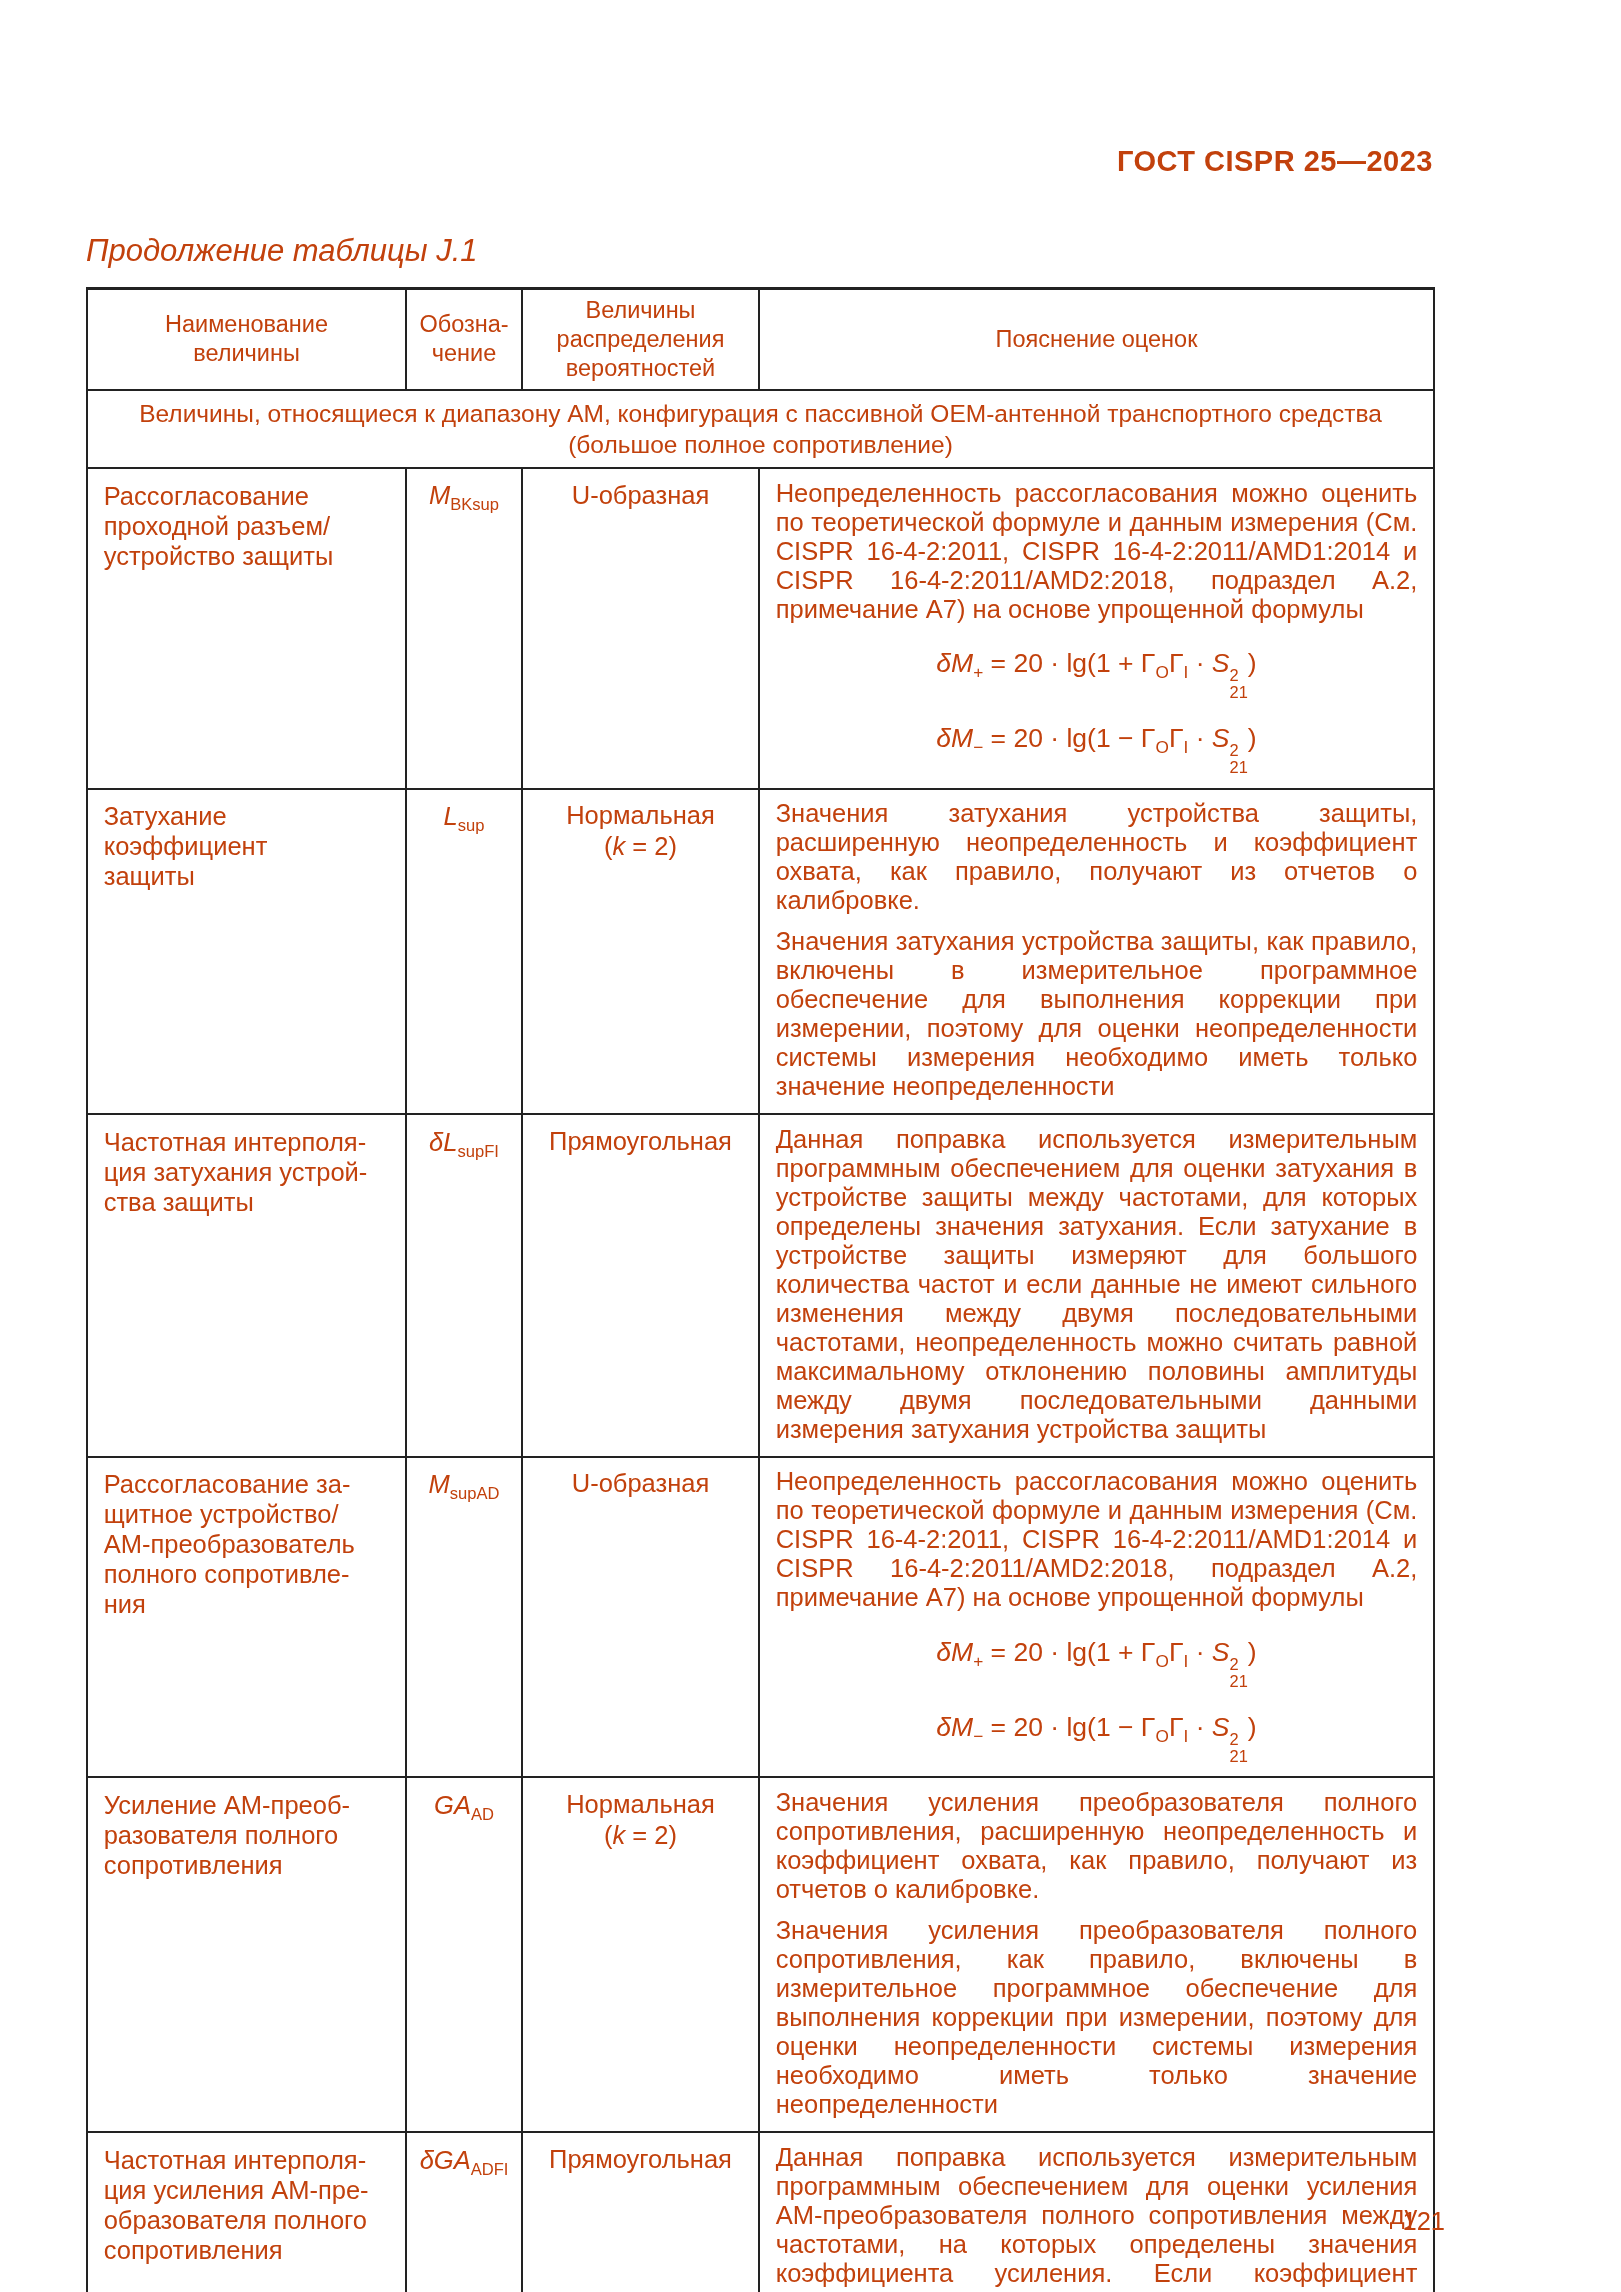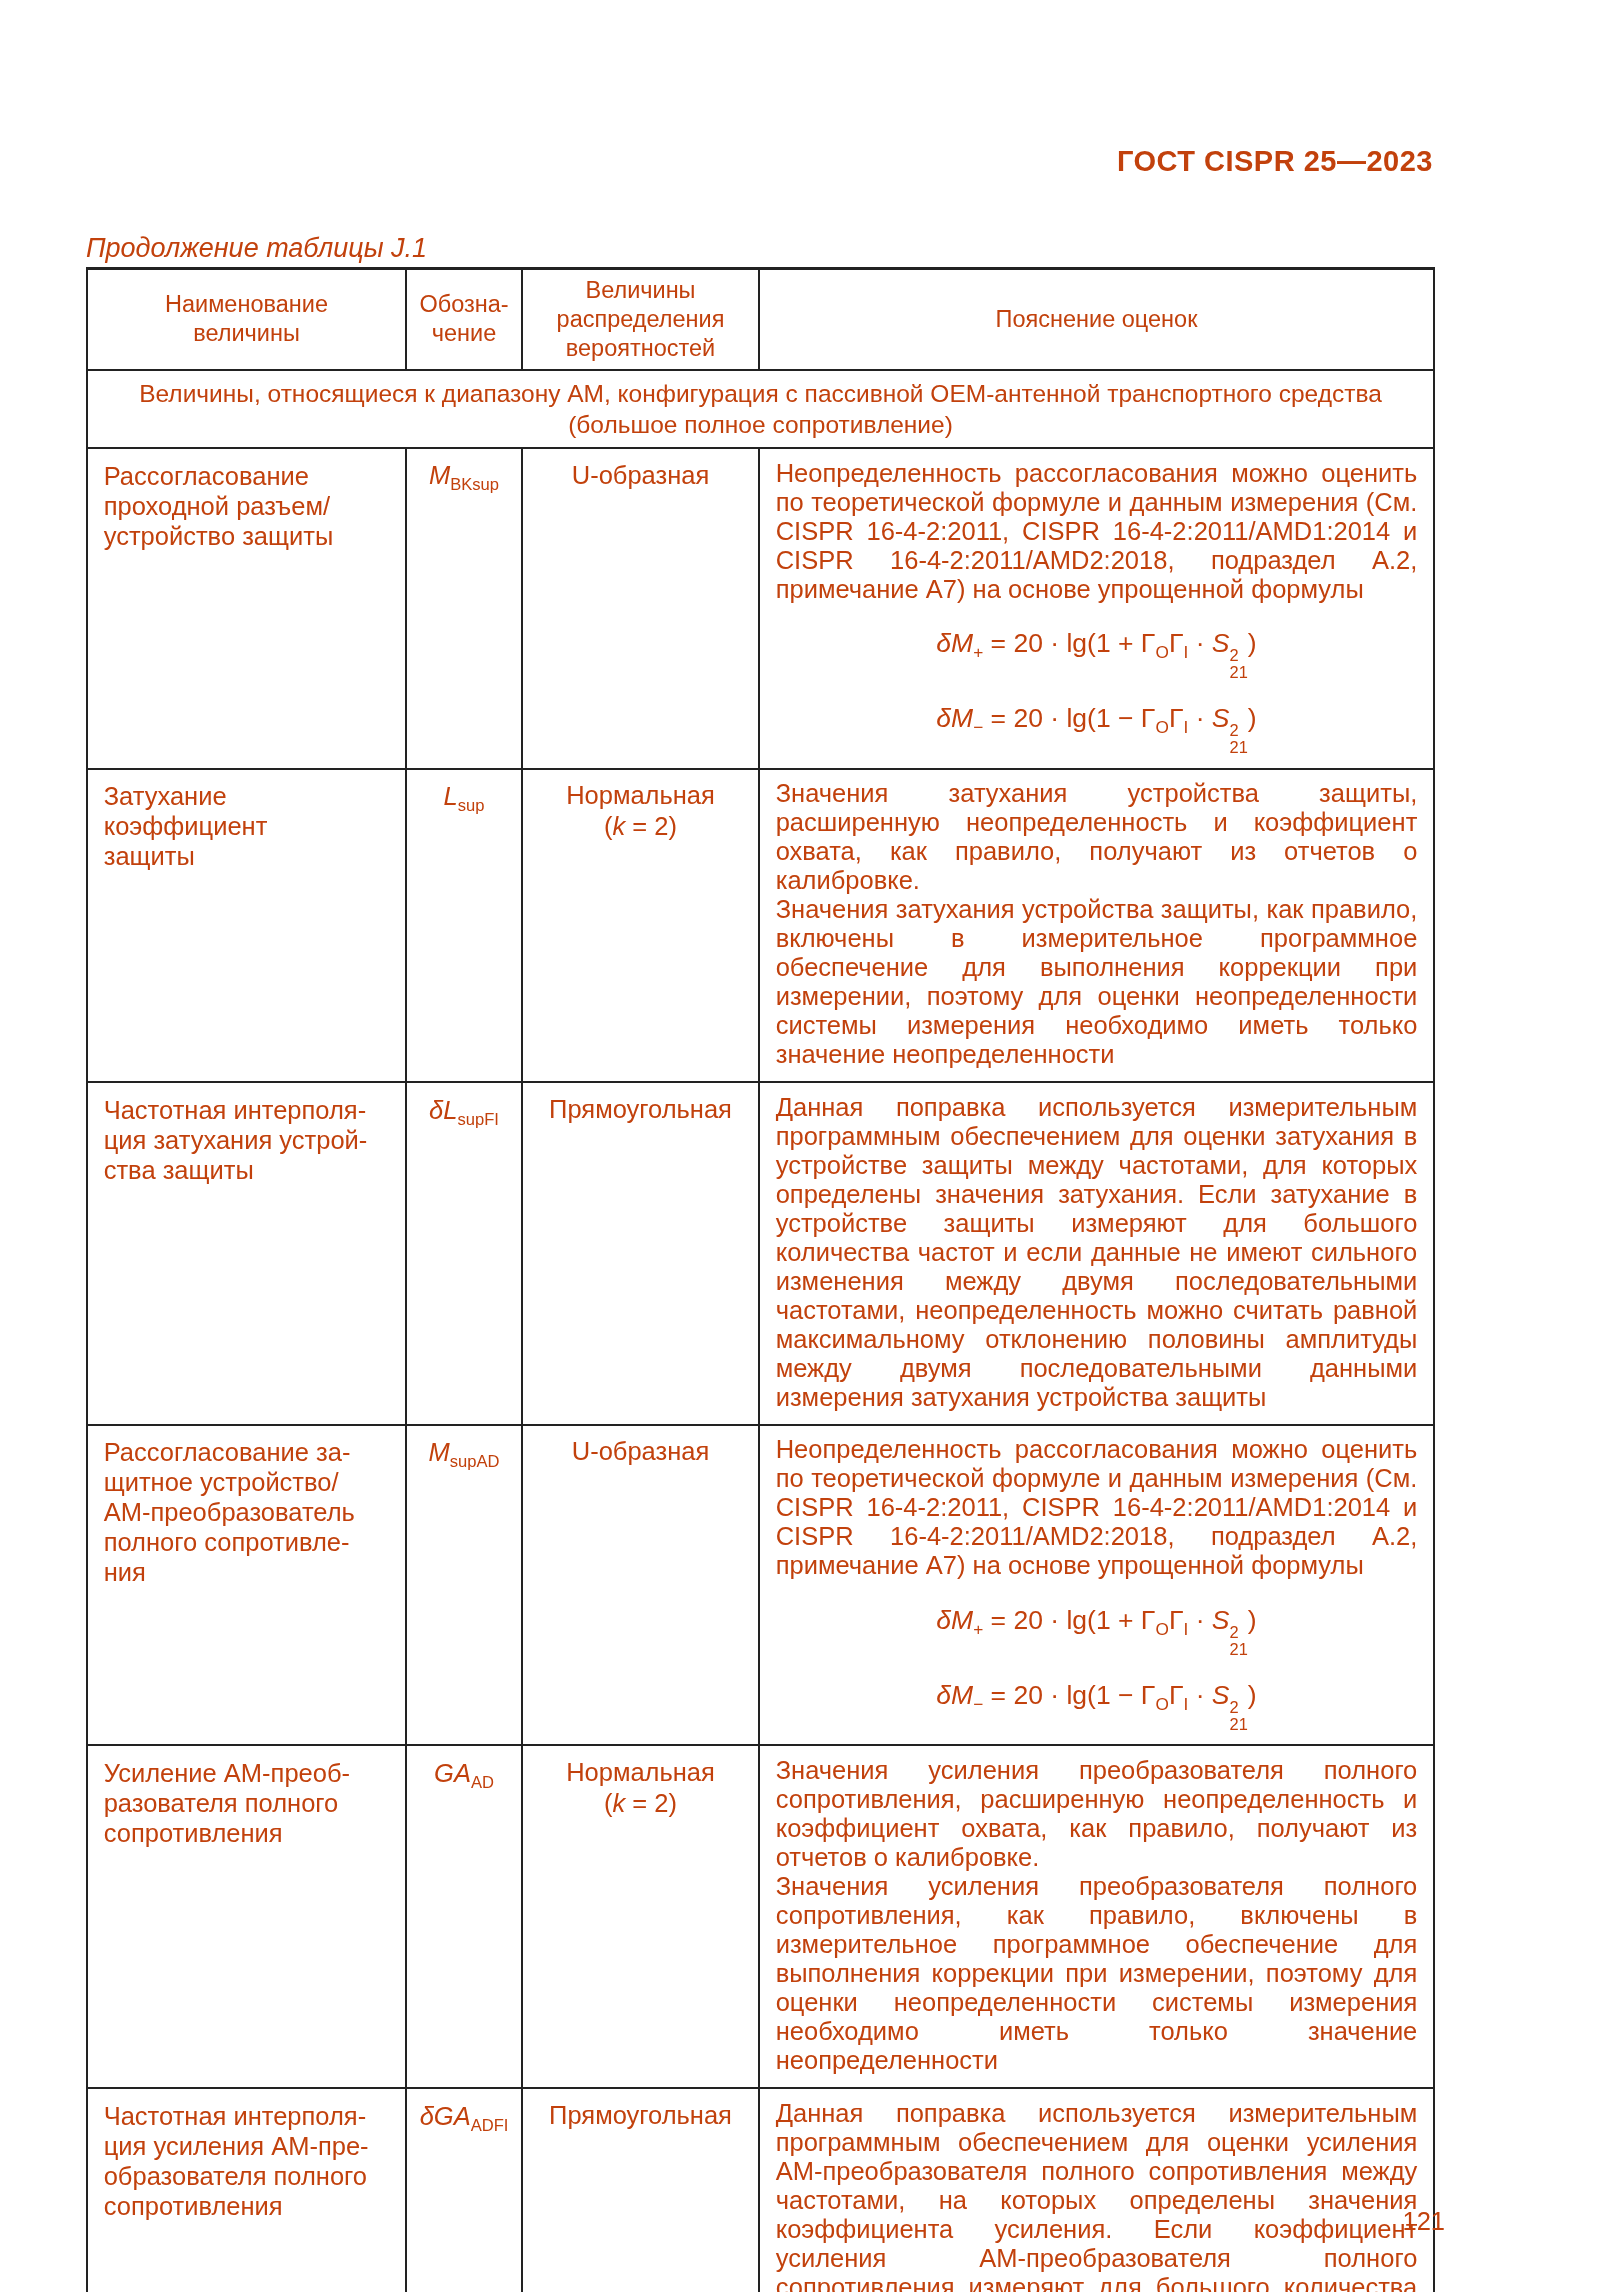--- a/index.html
+++ b/index.html
@@ -15,23 +15,23 @@
   }
   .doc-header {
     text-align: right;
     font-weight: bold;
     font-size: 29px;
     line-height: 33px;
     letter-spacing: 0.5px;
   }
   .table-caption {
     margin-top: 55px;
-    margin-bottom: 3px;
+    margin-bottom: 18px;
     font-style: italic;
-    font-size: 27px;
+    font-size: 31px;
   }
   table.j1 {
     border-collapse: collapse;
     table-layout: fixed;
     width: 1347px;
     border-top: 3.9px solid #222;
     border-left: 2px solid #222;
     border-right: 2px solid #222;
   }
   .j1 th, .j1 td {
@@ -81,21 +81,21 @@
     text-align: center;
     padding-top: 10.8px;
     border-radius: 21px;
   }
   .c-expl {
     font-size: 25.5px;
     line-height: 29px;
     padding: 9.8px 15.7px 11.8px 15.7px;
   }
   .para { text-align: justify; }
-  .para + .para { margin-top: 0; }
+  .para + .para { margin-top: 12px; }
   .formula {
     text-align: center;
     font-size: 26.5px;
     margin-top: 25.5px;
   }
   .formula + .formula { margin-top: 23.5px; }
   .supsub {
     display: inline-flex;
     flex-direction: column;
     align-items: flex-start;

